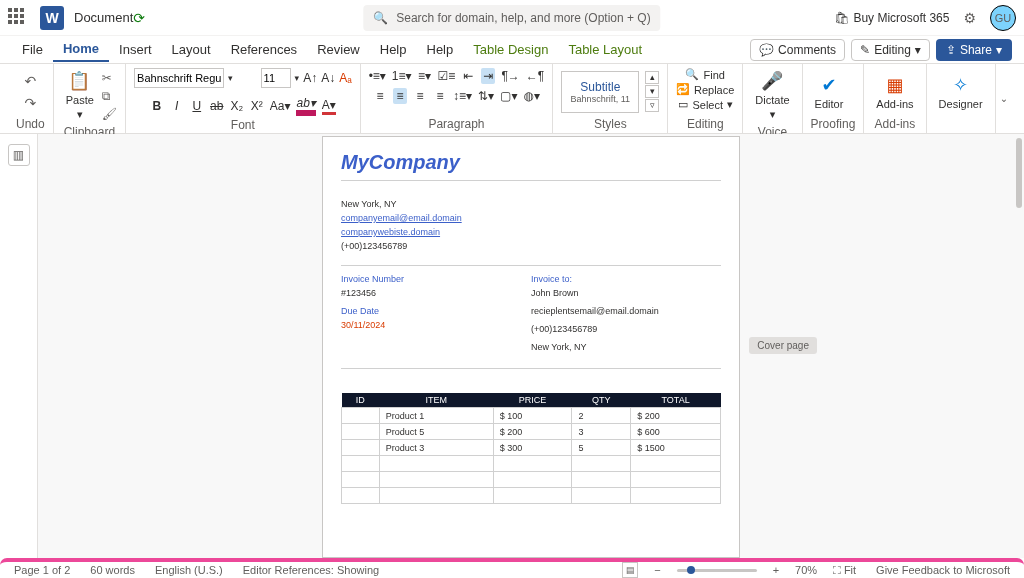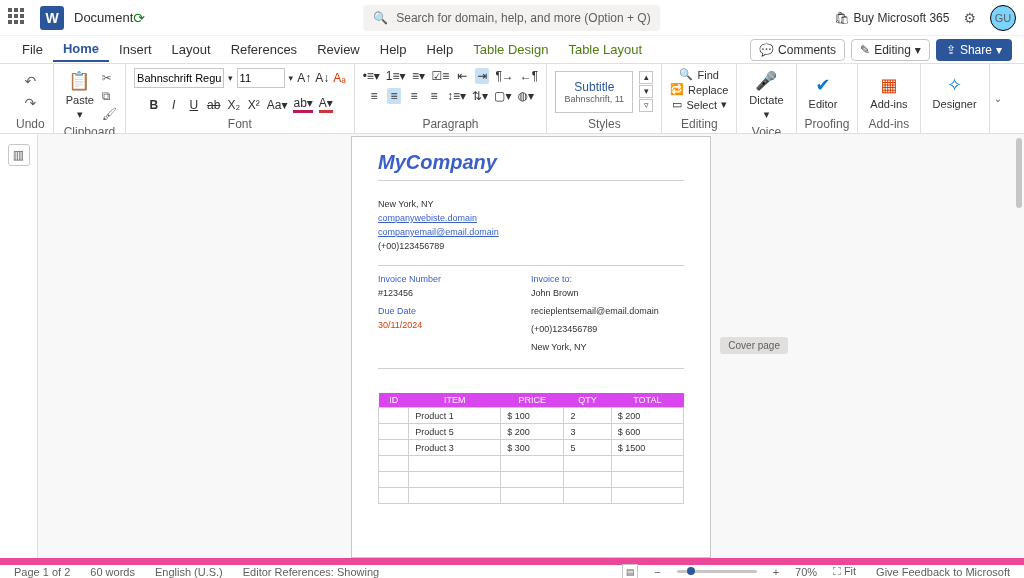--- a/index.html
+++ b/index.html
@@ -36,56 +36,56 @@
 .group-label { font-size: 12px; color: #605e5c; text-align: center; padding: 2px 0; position: relative; }
 .undo-col { display: flex; flex-direction: column; gap: 6px; align-items: center; justify-content: center; }
 .undo-col .ic { font-size: 14px; cursor: pointer; color: #605e5c; }
 .big-btn { display: flex; flex-direction: column; align-items: center; font-size: 11px; cursor: pointer; padding: 2px 4px; gap: 2px; }
 .big-btn .ic { font-size: 18px; color: #605e5c; }
 .mini { display: flex; flex-direction: column; gap: 4px; }
 .mini .ic { font-size: 12px; cursor: pointer; color: #605e5c; }
 .font-row { display: flex; align-items: center; gap: 4px; margin-bottom: 4px; }
 .font-row select, .font-row input { border: 1px solid #c8c6c4; font-size: 11px; height: 20px; padding: 0 2px; }
 .font-name { width: 90px; }
-.font-size { width: 48px; }
+.font-size { width: 30px; margin-left: 24px; }
 .tool-row { display: flex; gap: 6px; align-items: center; }
 .tool-row .tb { font-size: 12px; cursor: pointer; color: #323130; min-width: 14px; text-align: center; }
 .tb.active { background: #c7e0f4; padding: 1px 2px; border-radius: 2px; }
 .font-col { display: flex; flex-direction: column; }
 .styles-preview { border: 1px solid #c8c6c4; width: 78px; height: 42px; display: flex; flex-direction: column; align-items: center; justify-content: center; cursor: pointer; }
 .styles-preview .t1 { color: #2b579a; font-size: 12px; }
 .styles-preview .t2 { color: #605e5c; font-size: 9px; }
 .styles-arrows { display: flex; flex-direction: column; gap: 1px; margin-left: 2px; }
 .styles-arrows .ar { border: 1px solid #c8c6c4; width: 14px; height: 13px; font-size: 9px; text-align: center; line-height: 11px; cursor: pointer; }
 .edit-col { display: flex; flex-direction: column; gap: 2px; font-size: 11px; }
 .edit-col .row { display: flex; align-items: center; gap: 4px; cursor: pointer; }
 .chevron-more { color: #605e5c; font-size: 10px; cursor: pointer; align-self: center; margin: 0 4px; }
 
 
 .content-area { position: relative; height: calc(578px - 36px - 28px - 70px - 20px); background: #f8f8f8; overflow: hidden; display: flex; }
 .left-tools { width: 38px; background: #fff; border-right: 1px solid #e1dfdd; padding-top: 10px; display: flex; justify-content: center; }
 .left-tools .ic { width: 22px; height: 22px; border: 1px solid #c8c6c4; border-radius: 3px; display: flex; align-items: center; justify-content: center; font-size: 12px; cursor: pointer; color: #605e5c; }
 .canvas { flex: 1; overflow: auto; display: flex; justify-content: center; padding-top: 2px; position: relative; }
-.page { width: 360px; background: #fff; border: 1px solid #c8c6c4; padding: 14px 26px; font-size: 9px; position: relative; }
+.page { width: 418px; background: #fff; border: 1px solid #c8c6c4; padding: 14px 18px; font-size: 9px; position: relative; }
 .company-title { color: #3b5fc9; font-weight: bold; font-style: italic; font-size: 20px; border-bottom: 1px solid #d0d0d0; padding-bottom: 6px; margin-bottom: 18px; }
 .info-block { margin-bottom: 4px; }
 .info-block a { color: #3b5fc9; text-decoration: underline; }
 .invoice-grid { display: flex; border-top: 1px solid #d0d0d0; border-bottom: 1px solid #d0d0d0; margin: 14px 0 24px 0; padding: 8px 0; }
 .invoice-grid .col { flex: 1; }
 .label-blue { color: #3b5fc9; font-size: 9px; margin-bottom: 4px; }
 .val { margin-bottom: 8px; }
 .items-table { width: 100%; border-collapse: collapse; font-size: 9px; }
-.items-table th { background: #d946ef; color: #fff; font-weight: normal; padding: 2px 4px; }
+.items-table th { background: #0f172a; color: #fff; font-weight: normal; padding: 2px 4px; }
 .items-table td { border: 1px solid #d0d0d0; padding: 2px 6px; height: 16px; }
 .cover-pill { position: absolute; right: -78px; top: 200px; background: #e1dfdd; color: #605e5c; padding: 3px 8px; border-radius: 3px; font-size: 10px; }
 .vscroll { position: absolute; right: 0; top: 0; width: 10px; height: 100%; }
 .vscroll .thumb { position: absolute; top: 4px; right: 2px; width: 6px; height: 70px; background: #c8c6c4; border-radius: 3px; }
 
 
-.status-bar { height: 20px; background: #fff; border-top: 7px solid #ec4899; display: flex; align-items: center; padding: 0 10px; font-size: 11px; color: #605e5c; gap: 12px; }
+.status-bar { height: 20px; background: #fff; border-top: 4px solid #ec4899; display: flex; align-items: center; padding: 0 10px; font-size: 11px; color: #605e5c; gap: 12px; border-radius: 7px; }
 .status-bar .spacer { flex: 1; }
 .zoom-slider { width: 80px; height: 3px; background: #c8c6c4; position: relative; border-radius: 2px; }
 .zoom-slider .thumb { width: 8px; height: 8px; background: #2b579a; border-radius: 50%; position: absolute; top: -3px; left: 10px; }
 .sb-btn { cursor: pointer; padding: 0 4px; }
 .view-btn { width: 16px; height: 16px; border: 1px solid #c8c6c4; display: flex; align-items: center; justify-content: center; font-size: 9px; cursor: pointer; }
 </style>
 </head>
 <body>
 
 <div class="title-bar">
@@ -163,21 +163,21 @@
         <span class="tb" style="color:#d83b01;">Aₐ</span>
       </div>
       <div class="tool-row">
         <span class="tb"><b>B</b></span>
         <span class="tb"><i>I</i></span>
         <span class="tb"><u>U</u></span>
         <span class="tb"><s>ab</s></span>
         <span class="tb">X₂</span>
         <span class="tb">X²</span>
         <span class="tb">Aa▾</span>
-        <span class="tb" style="border-bottom:3px solid #be185d;">ab▾</span>
+        <span class="tb" style="border-bottom:6px solid #be185d;font-style:italic;">ab▾</span>
         <span class="tb" style="border-bottom:3px solid #d13438;">A▾</span>
       </div>
     </div>
     <div class="group-label">Font</div>
   </div>
   <div class="group">
     <div class="group-body font-col">
       <div class="tool-row">
         <span class="tb">•≡▾</span>
         <span class="tb">1≡▾</span>
@@ -260,22 +260,22 @@
 </div>
 
 <div class="content-area">
   <div class="left-tools">
     <div class="ic">▥</div>
   </div>
   <div class="canvas">
     <div class="page">
       <div class="company-title">MyCompany</div>
       <div class="info-block">New York, NY</div>
+      <div class="info-block"><a>companyemail@email.domain</a></div>
       <div class="info-block"><a>companywebiste.domain</a></div>
-      <div class="info-block"><a>companyemail@email.domain</a></div>
       <div class="info-block">(+00)123456789</div>
 
       <div class="invoice-grid">
         <div class="col">
           <div class="label-blue">Invoice Number</div>
           <div class="val">#123456</div>
           <div class="label-blue">Due Date</div>
           <div class="val" style="color:#d83b01;">30/11/2024</div>
         </div>
         <div class="col">

